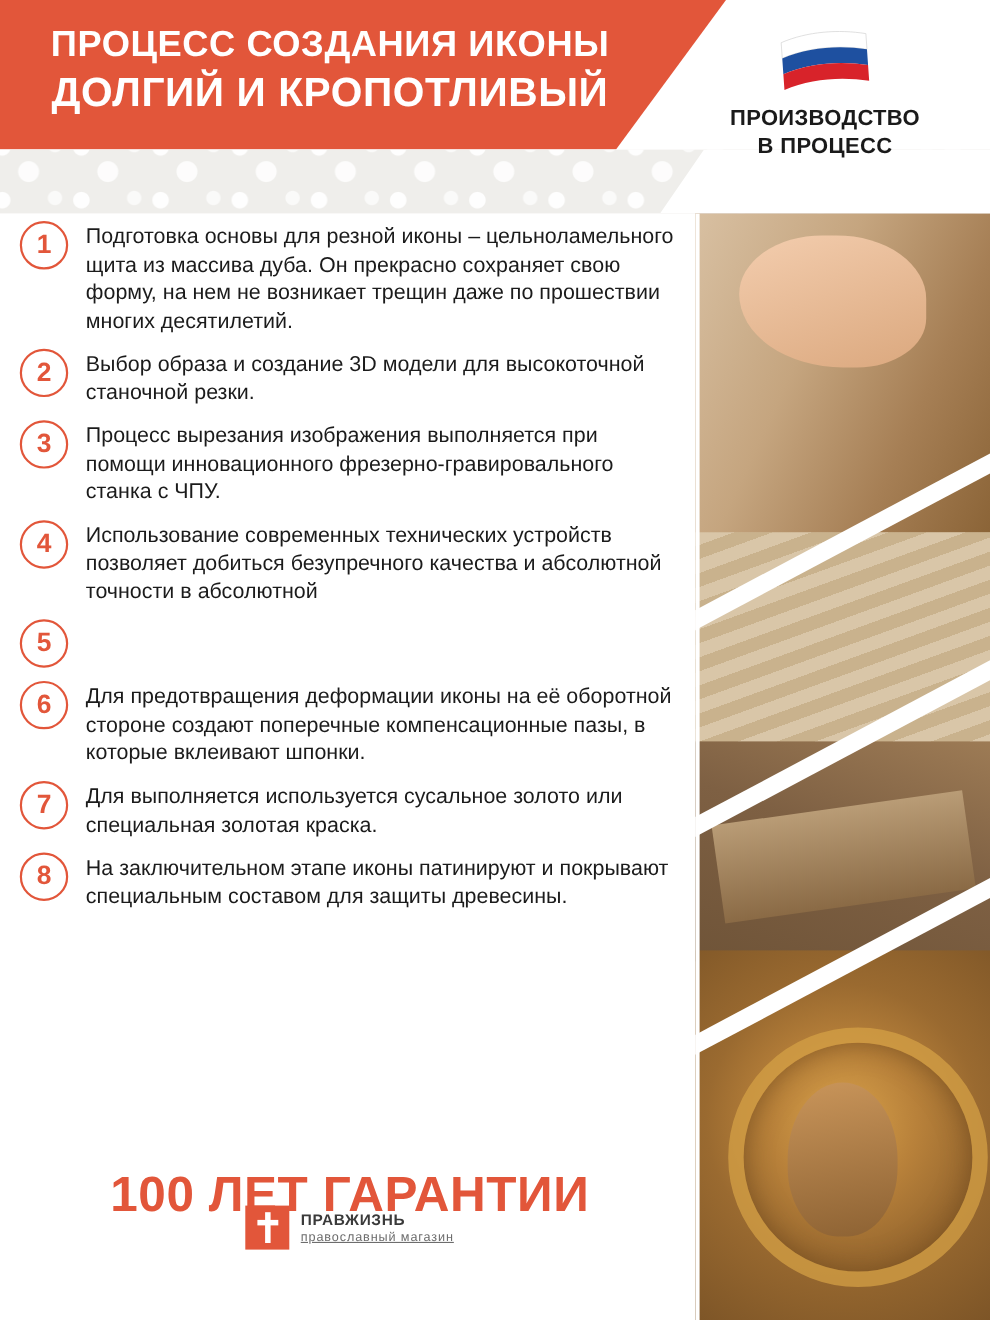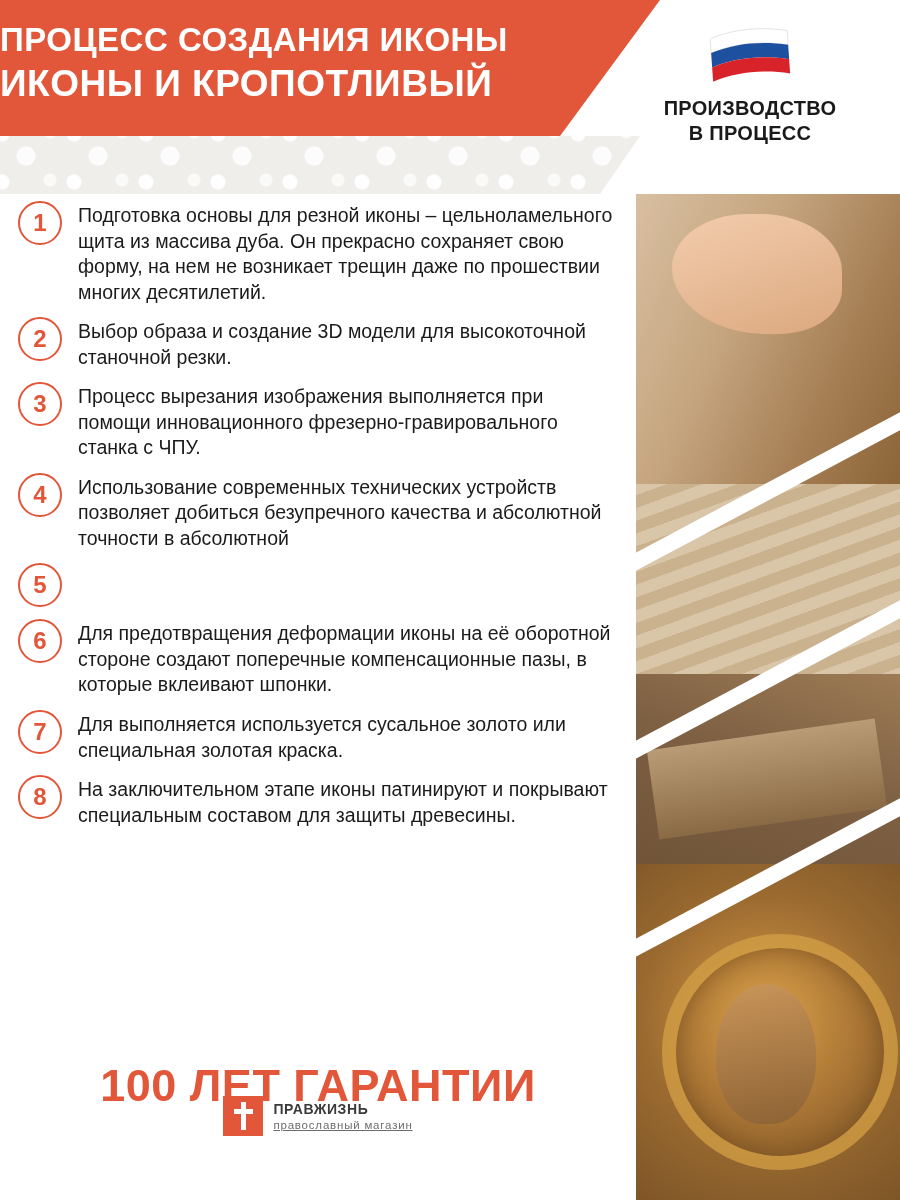--- a/index.html
+++ b/index.html
@@ -27,20 +27,21 @@
     top: 0; left: 0;
     width: 660px; height: 136px;
     background: #e2563a;
     clip-path: polygon(0 0, 660px 0, 560px 136px, 0 136px);
     z-index: 2;
   }
   .header-title {
     position: absolute;
     top: 22px; left: 0;
     width: 600px;
+    text-align: center;
     color: #ffffff;
     line-height: 1.12;
     z-index: 3;
   }
   .header-title .line1 {
     display: block;
     font-size: 33px;
     font-weight: bold;
     letter-spacing: 0.5px;
   }
@@ -281,21 +282,21 @@
 </style>
 </head>
 <body>
 
 <div class="page">
 
   <div class="header">
     <div class="header-red"></div>
     <div class="header-title">
       <span class="line1">ПРОЦЕСС СОЗДАНИЯ ИКОНЫ</span>
-      <span class="line2">ИКОНЫ И КРОПОТЛИВЫЙ</span>
+      <span class="line2">ДОЛГИЙ И КРОПОТЛИВЫЙ</span>
     </div>
     <div class="header-right">
       <svg class="flag" viewBox="0 0 120 78">
         <path d="M6 14 C40 2, 80 2, 114 10 L114 30 C80 22, 40 22, 6 34 Z" fill="#ffffff" stroke="#d9d9d9" stroke-width="1"></path>
         <path d="M6 34 C40 22, 80 22, 114 30 L114 50 C80 42, 40 42, 6 54 Z" fill="#1e50a0"></path>
         <path d="M6 54 C40 42, 80 42, 114 50 L114 70 C80 62, 40 62, 6 74 Z" fill="#d8232a"></path>
       </svg>
       <div class="made-in">
         <div>ПРОИЗВОДСТВО</div>
         <div>В ПРОЦЕСС</div>

